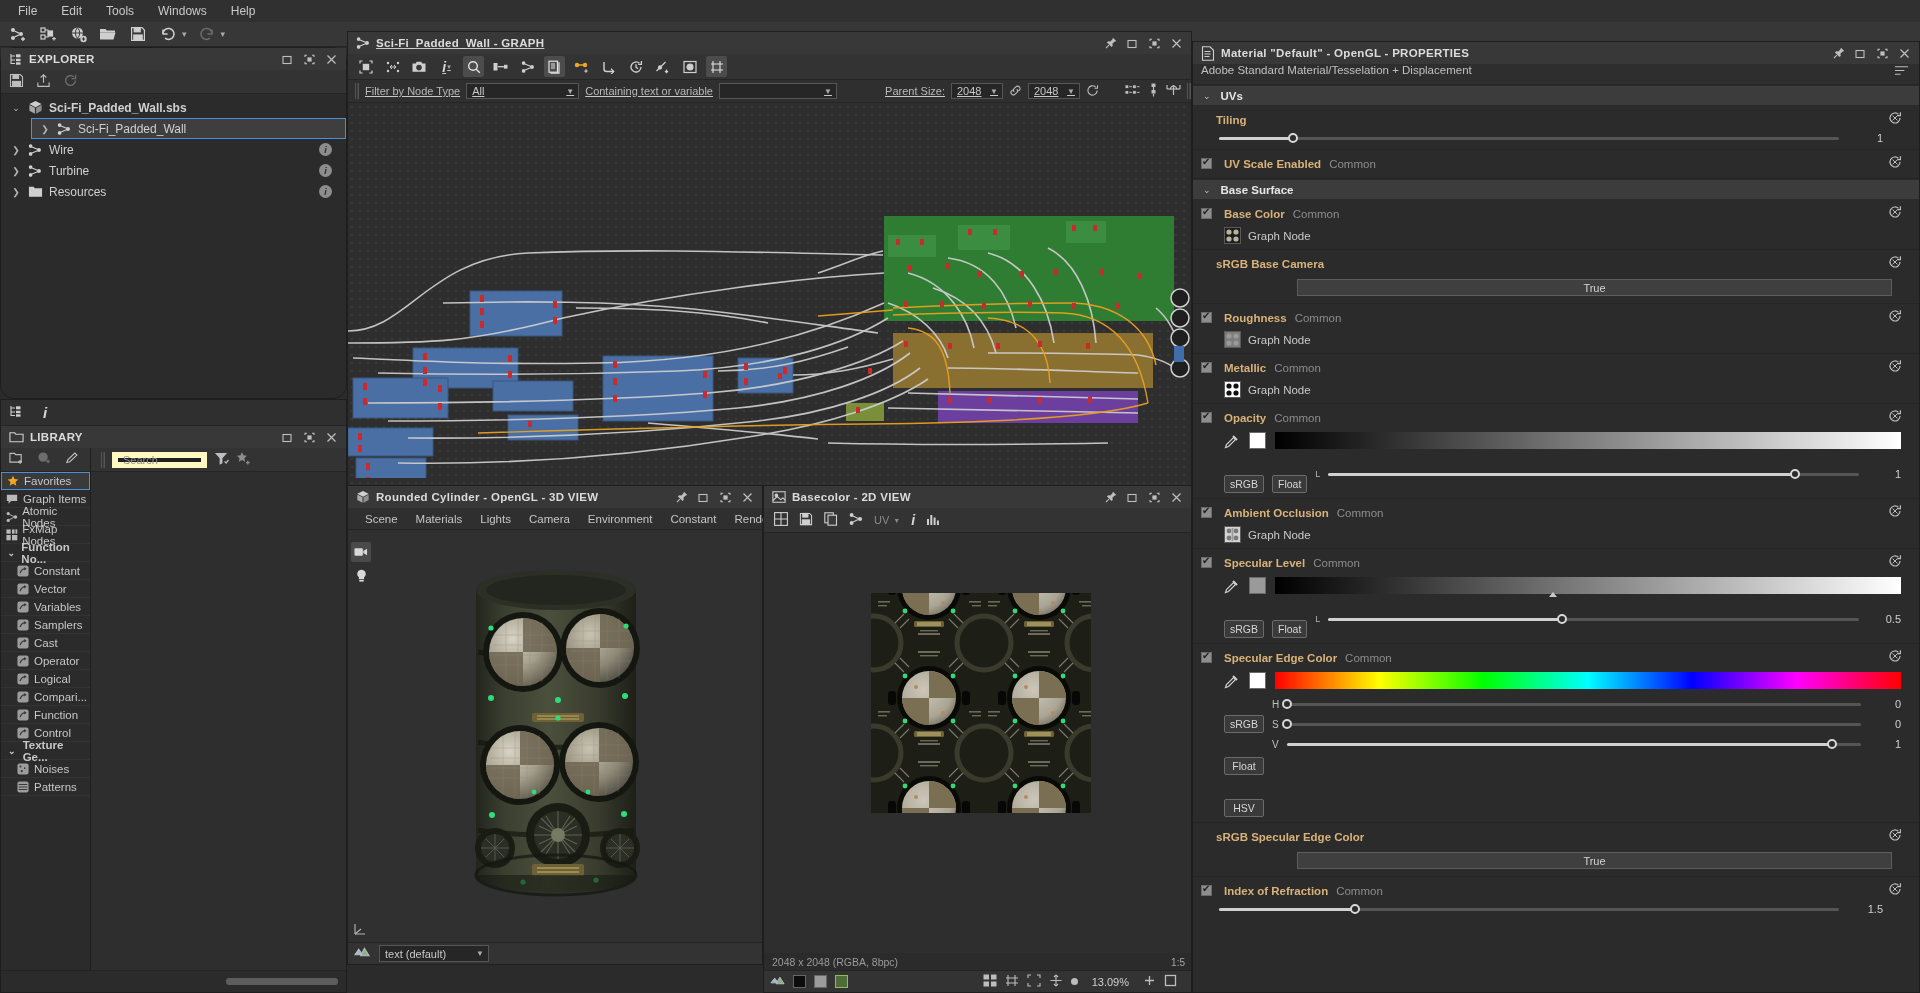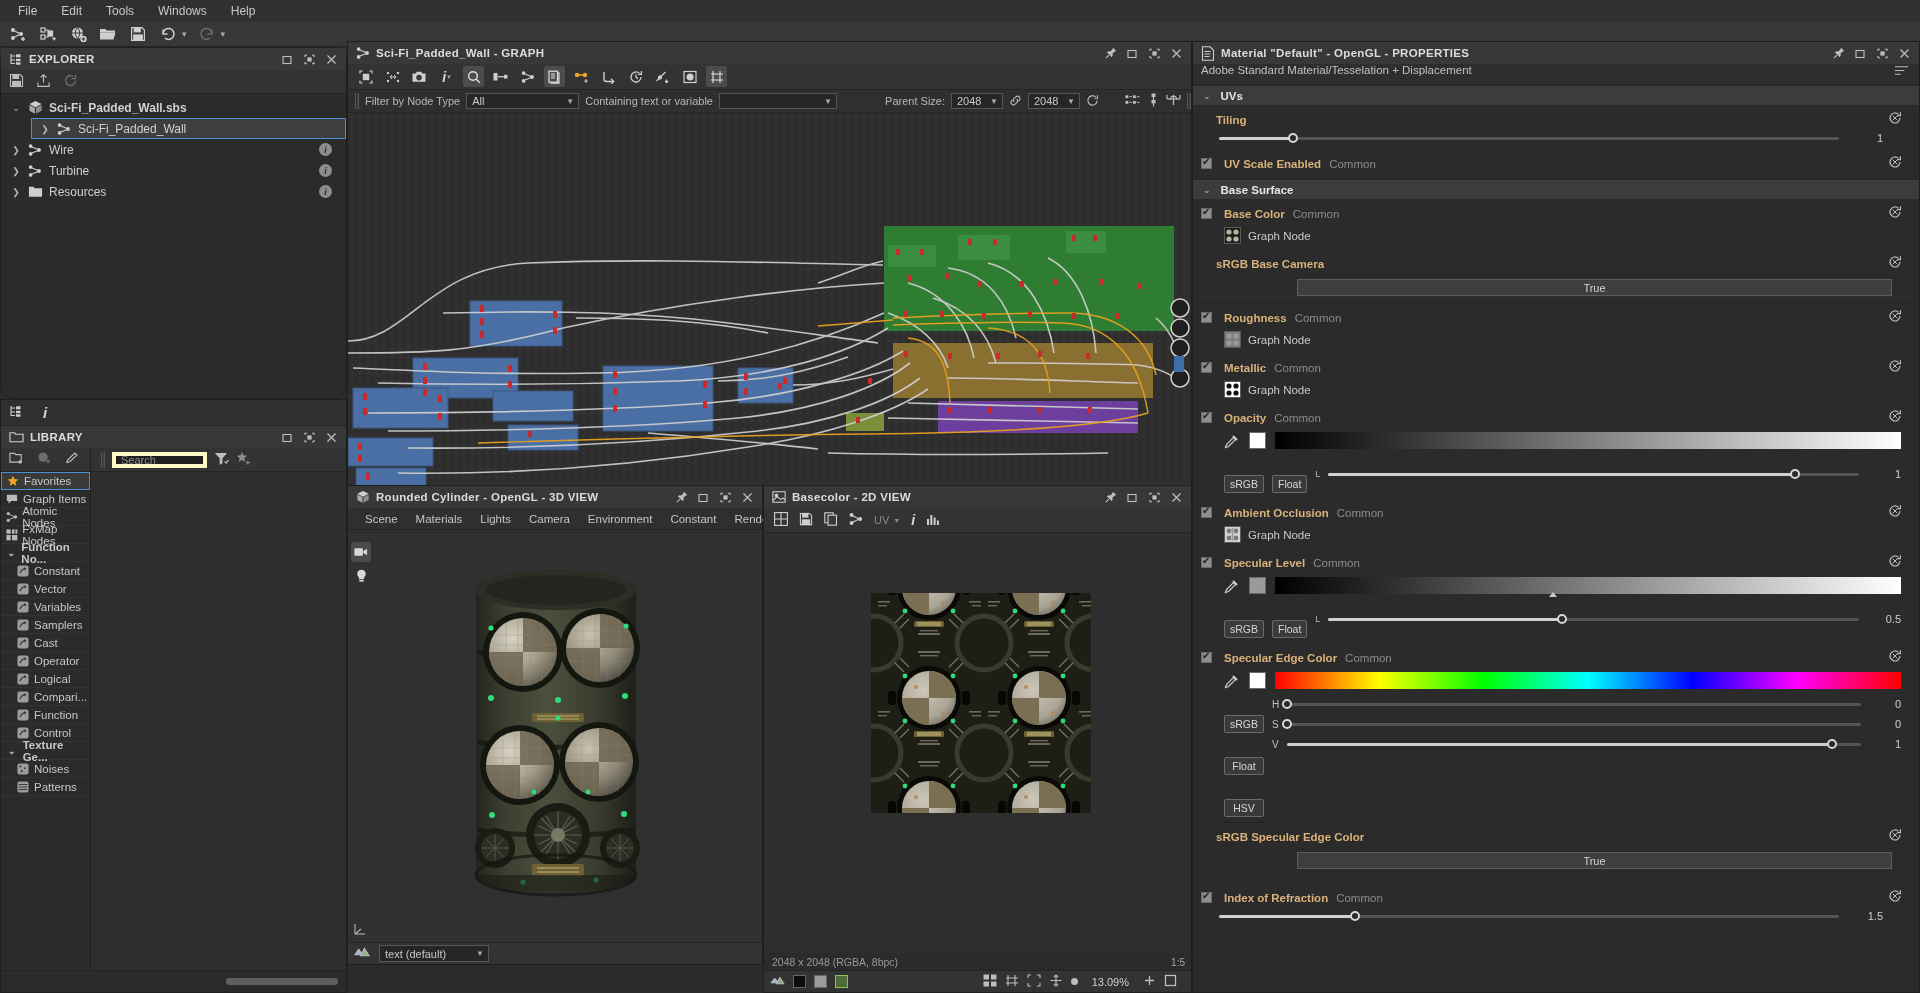--- a/index.html
+++ b/index.html
@@ -51,25 +51,25 @@
   .lib-tabs { height:26px; background:#2f2f2f; display:flex; align-items:center; gap:20px; padding-left:8px; border-bottom:1px solid #242424; }
   .lib-body { display:flex; height:calc(100% - 26px - 22px - 24px); }
   .lib-left { width:90px; background:#2b2b2b; border-right:1px solid #1e1e1e; overflow:hidden; }
   .lib-right { flex:1; background:#2e2e2e; }
   .libitem { height:18px; display:flex; align-items:center; padding-left:3px; font-size:11.5px; color:#c7c7c7; border-bottom:1px solid #333; }
   .libitem .li-ic { width:16px; display:flex; align-items:center; justify-content:center; margin-right:3px; }
   .libitem.fav { background:#3a3a3a; border:1px solid #4a90d9; }
   .libitem.grp { font-weight:bold; }
   .libitem.child { padding-left:14px; }
   .searchrow { height:24px; background:#333; display:flex; align-items:center; gap:7px; padding-left:10px; border-bottom:1px solid #242424; }
-  .searchbox { width:95px; height:16px; background:#1f1f1f; border:4px solid #fef9c3; color:#8d8d8d; font-size:11px; padding-left:5px; display:flex; align-items:center; }
+  .searchbox { width:95px; height:16px; background:#1f1f1f; border:6px solid #fef9c3; color:#8d8d8d; font-size:11px; padding-left:5px; display:flex; align-items:center; }
   .grip { width:4px; height:16px; background:linear-gradient(90deg,#555 1px,transparent 1px,transparent 2px,#555 3px); }
 
   
-  #graph { left:347px; top:41px; width:845px; height:570px; }
+  #graph { left:347px; top:31px; width:845px; height:570px;text-decoration:underline; }
   .graph-toolbar { height:26px; background:#333; display:flex; align-items:center; gap:6px; padding-left:7px; border-bottom:1px solid #252525; }
   .gbtn { width:21px; height:21px; display:flex; align-items:center; justify-content:center; color:#cfcfcf; border-radius:2px; }
   .gbtn.on { background:#4c4c4c; }
   .graph-filterbar { height:23px; background:#2f2f2f; display:flex; align-items:center; gap:6px; padding-left:7px; font-size:11px; border-bottom:1px solid #252525; }
   .lbl { color:#b8b8b8; font-size:11px; white-space:nowrap; }
   .combo { height:16px; background:#262626; border:1px solid #565656; display:flex; align-items:center; justify-content:space-between; padding:0 4px 0 5px; color:#c8c8c8; font-size:11px; }
   .combo .cv { font-size:11px; }
   .combo .ca { font-size:8px; color:#aaa; margin-left:6px; }
   .graph-canvas { position:absolute; left:0; right:0; top:71px; bottom:0; background:#2e2e2e;
     background-image:radial-gradient(circle, #3a3a3a 1px, transparent 1px);
@@ -1583,21 +1583,21 @@
       <div style="padding:6px 27px 2px 104px;">
         <div class="btnwide">True</div>
       </div>
       <span class="reset"><svg width="14" height="14" viewBox="0 0 14 14" fill="none" stroke="#bdbdbd" stroke-width="1.2">
             <path d="M12 7 a5 5 0 1 1 -1.6 -3.7"></path>
             <path d="M12.4 1.3 v3.3 h-3.2"></path>
             <path d="M4.6 9.4 L9.4 4.6 M9.4 9.4 L4.6 4.6" stroke-width="1"></path>
           </svg></span>
     </div>
 
-    <div class="prow" style="border-bottom:none;margin-top:7px;">
+    <div class="prow" style="border-bottom:none;">
       <div class="head">
         <span class="cb"></span>
         <span class="pname">Index of Refraction</span>
         <span class="pcommon">Common</span>
       </div>
       <div class="slrow" style="padding-left:26px;padding-right:10px;">
         <span class="track" style="max-width:620px;">
           <span class="fill" style="width:22%;"></span>
           <span class="knob" style="left:calc(22% - 5px);"></span>
         </span>

